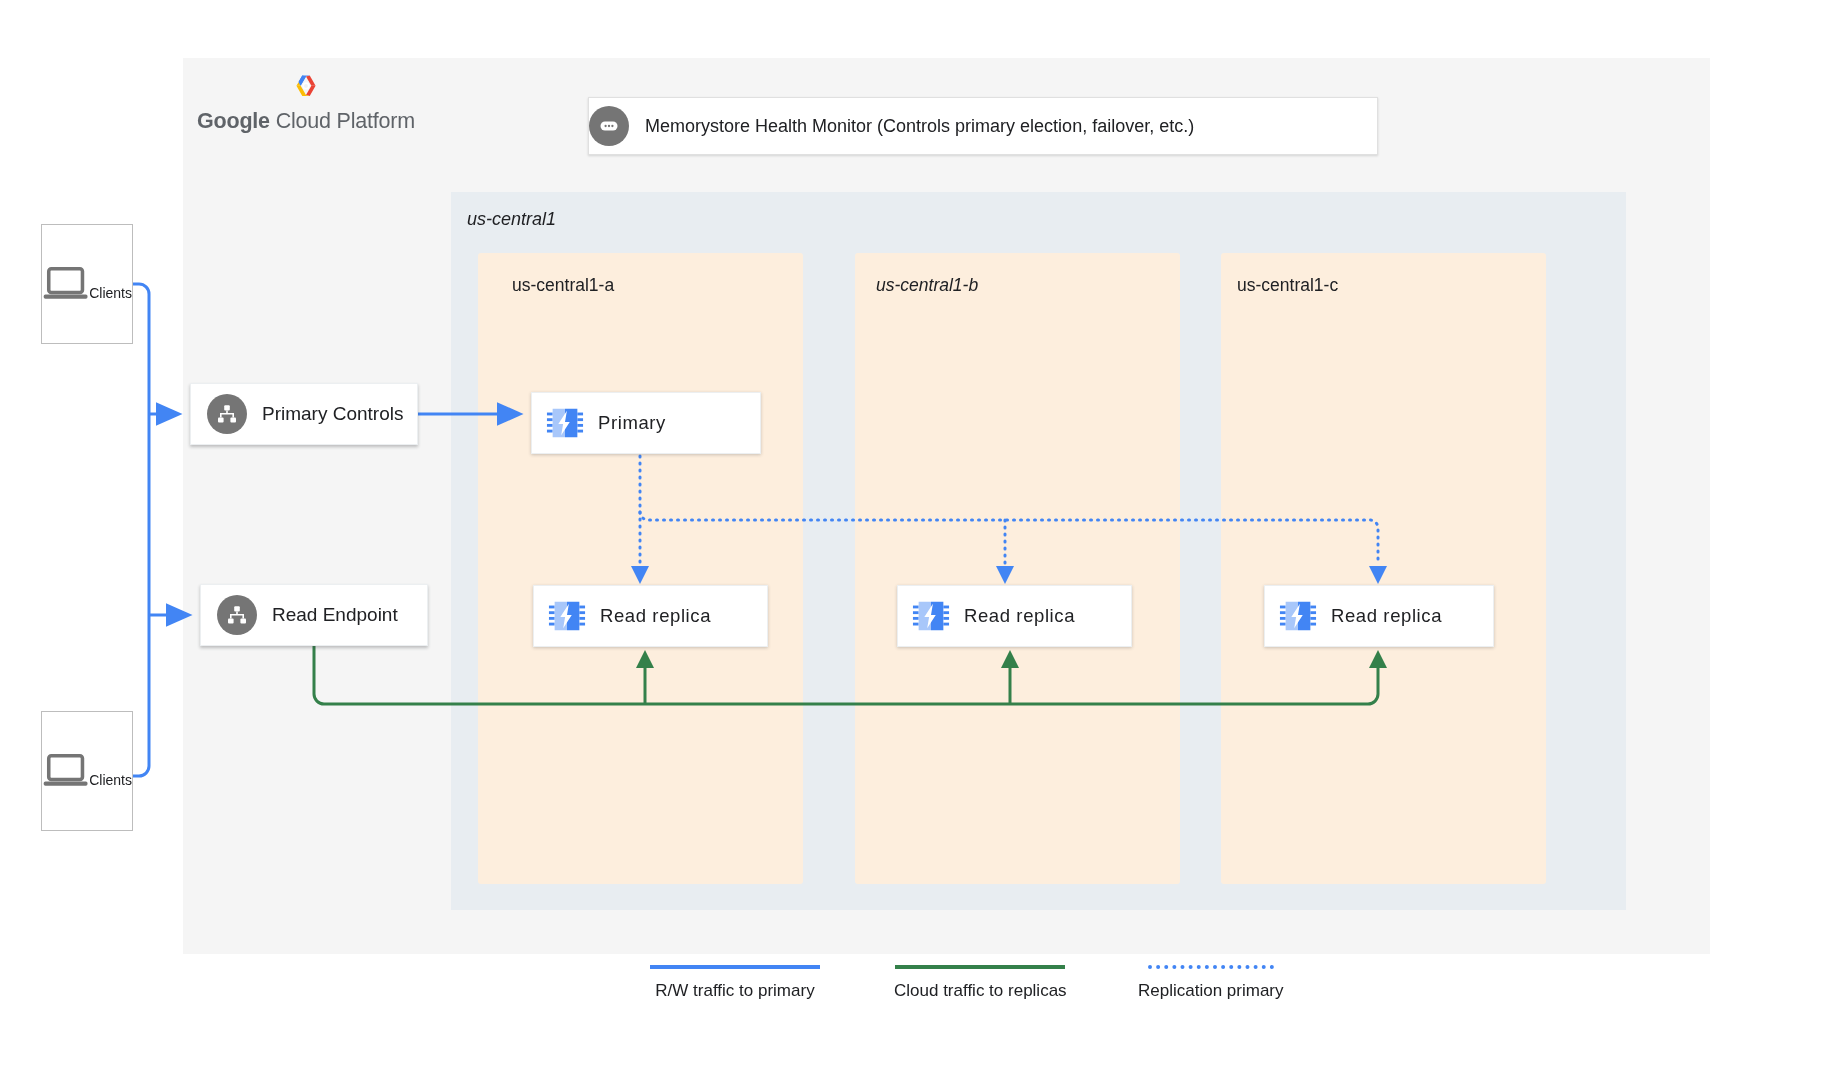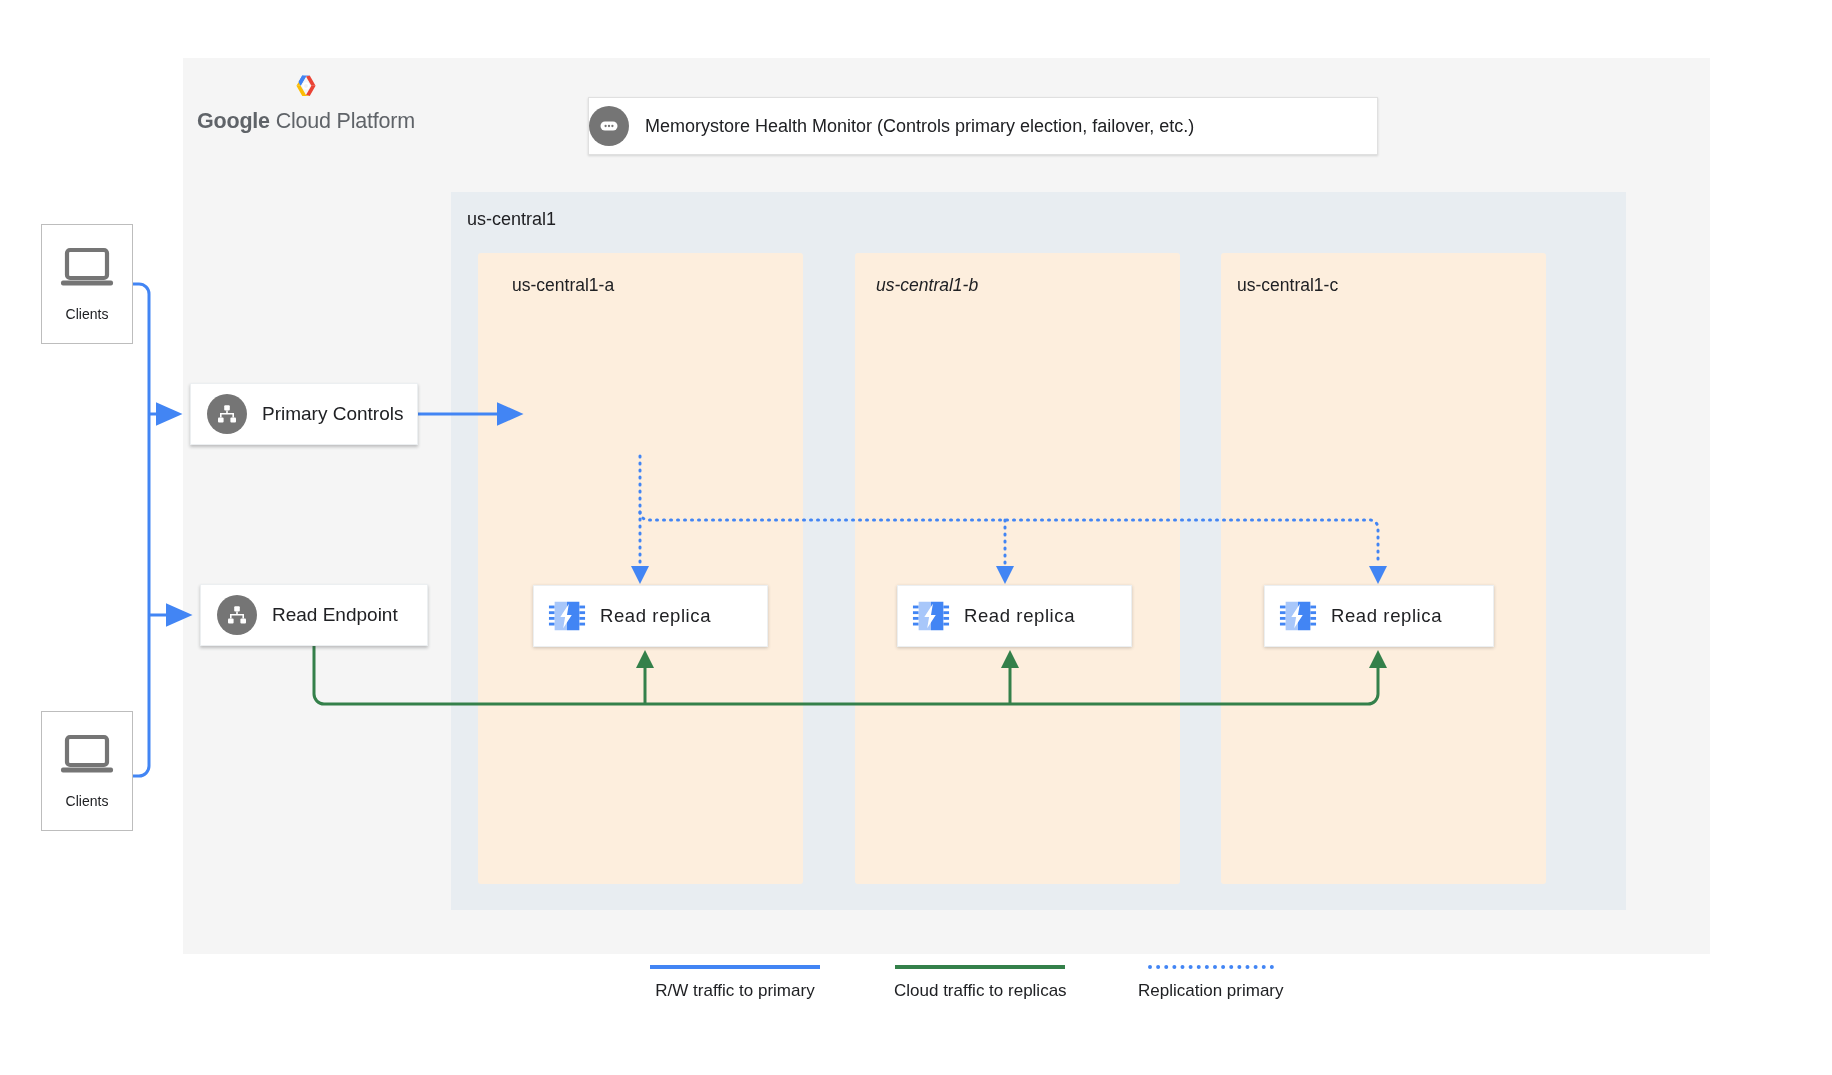--- a/index.html
+++ b/index.html
@@ -22,21 +22,21 @@
                box-shadow:0 1px 2px rgba(60,64,67,.18);
                display:flex;align-items:center;box-sizing:border-box;}
   .health-text{font-size:18px;color:#202124;margin-left:16px;white-space:nowrap;}
 
   .circ-icon{width:40px;height:40px;border-radius:50%;background:#757575;
              display:flex;align-items:center;justify-content:center;flex:0 0 auto;}
 
   
   .region{position:absolute;left:451px;top:192px;width:1175px;height:718px;
           background:#e8edf1;}
-  .region-label{position:absolute;left:467px;top:209px;font-size:18px;color:#202124;}
+  .region-label{position:absolute;left:467px;top:209px;font-size:18px;color:#202124;font-style:italic;}
 
   
   .zone{position:absolute;top:253px;width:325px;height:631px;
         background:#fdeedd;border-radius:3px;}
   .zone-a{left:478px;}
   .zone-b{left:855px;}
   .zone-c{left:1221px;}
   .zone-label{position:absolute;top:275px;font-size:17.5px;color:#202124;}
   .zl-a{left:512px;}
   .zl-b{left:876px;font-style:italic;}
@@ -57,21 +57,21 @@
   
   .endpoint{position:absolute;background:#ffffff;border:1px solid #eceff1;
             box-shadow:0 2px 3px rgba(60,64,67,.30);
             display:flex;align-items:center;box-sizing:border-box;padding-left:16px;}
   .endpoint-label{font-size:19px;color:#202124;margin-left:15px;white-space:nowrap;}
   .ep-primary{left:190px;top:383px;width:228px;height:62px;}
   .ep-read{left:200px;top:584px;width:228px;height:62px;}
 
   
   .client{position:absolute;width:92px;height:120px;background:#ffffff;
-          border:1px solid #bdbdbd;display:flex;flex-direction:column;
+          border:1px solid #bdbdbd;display:flex;
           align-items:center;justify-content:center;box-sizing:border-box;}
   .client-top{left:41px;top:224px;}
   .client-bottom{left:41px;top:711px;}
   .laptop-icon{width:56px;height:42px;display:block;}
   .client-label{font-size:14px;color:#202124;margin-top:17px;}
 
   
   .legend{position:absolute;left:650px;top:965px;width:700px;height:60px;}
   .legend-item{position:absolute;display:flex;flex-direction:column;align-items:center;}
   .legend-swatch{width:170px;height:0;border-top-width:4px;border-top-style:solid;}
@@ -154,20 +154,38 @@
     <polygon points="1369,566 1387,566 1378,584" fill="#4285f4"></polygon>
 
     <path d="M314,646 V 694 a 10,10 0 0 0 10,10 H 1368 a 10,10 0 0 0 10,-10 V 668" fill="none" stroke="#34804a" stroke-width="3"></path>
     <path d="M645,704 V 668" fill="none" stroke="#34804a" stroke-width="3"></path>
     <path d="M1010,704 V 668" fill="none" stroke="#34804a" stroke-width="3"></path>
     <polygon points="636,668 654,668 645,650" fill="#34804a"></polygon>
     <polygon points="1001,668 1019,668 1010,650" fill="#34804a"></polygon>
     <polygon points="1369,668 1387,668 1378,650" fill="#34804a"></polygon>
   </svg>
 
+  <div class="node n-primary">
+    <svg class="chip-icon" viewBox="0 0 40 40">
+      <g fill="#4285f4">
+        <rect x="1" y="9" width="6" height="3"></rect>
+          <rect x="1" y="15" width="6" height="3"></rect>
+        <rect x="1" y="21" width="6" height="3"></rect>
+          <rect x="1" y="27" width="6" height="3"></rect>
+        <rect x="33" y="9" width="6" height="3"></rect>
+          <rect x="33" y="15" width="6" height="3"></rect>
+        <rect x="33" y="21" width="6" height="3"></rect>
+          <rect x="33" y="27" width="6" height="3"></rect>
+      </g>
+      <rect x="7" y="5" width="13" height="30" fill="#a8c7fa"></rect>
+      <rect x="20" y="5" width="13" height="30" fill="#4285f4"></rect>
+      <path d="M22 7 L13 21 h5 l-2 12 9-14 h-5 z" fill="#ffffff"></path>
+    </svg>
+    <span class="node-label">Primary</span>
+  </div>
 
   <div class="node n-rep-a">
     <svg class="chip-icon" viewBox="0 0 40 40">
       <g fill="#4285f4">
         <rect x="1" y="9" width="6" height="3"></rect>
           <rect x="1" y="15" width="6" height="3"></rect>
         <rect x="1" y="21" width="6" height="3"></rect>
           <rect x="1" y="27" width="6" height="3"></rect>
         <rect x="33" y="9" width="6" height="3"></rect>
           <rect x="33" y="15" width="6" height="3"></rect>

